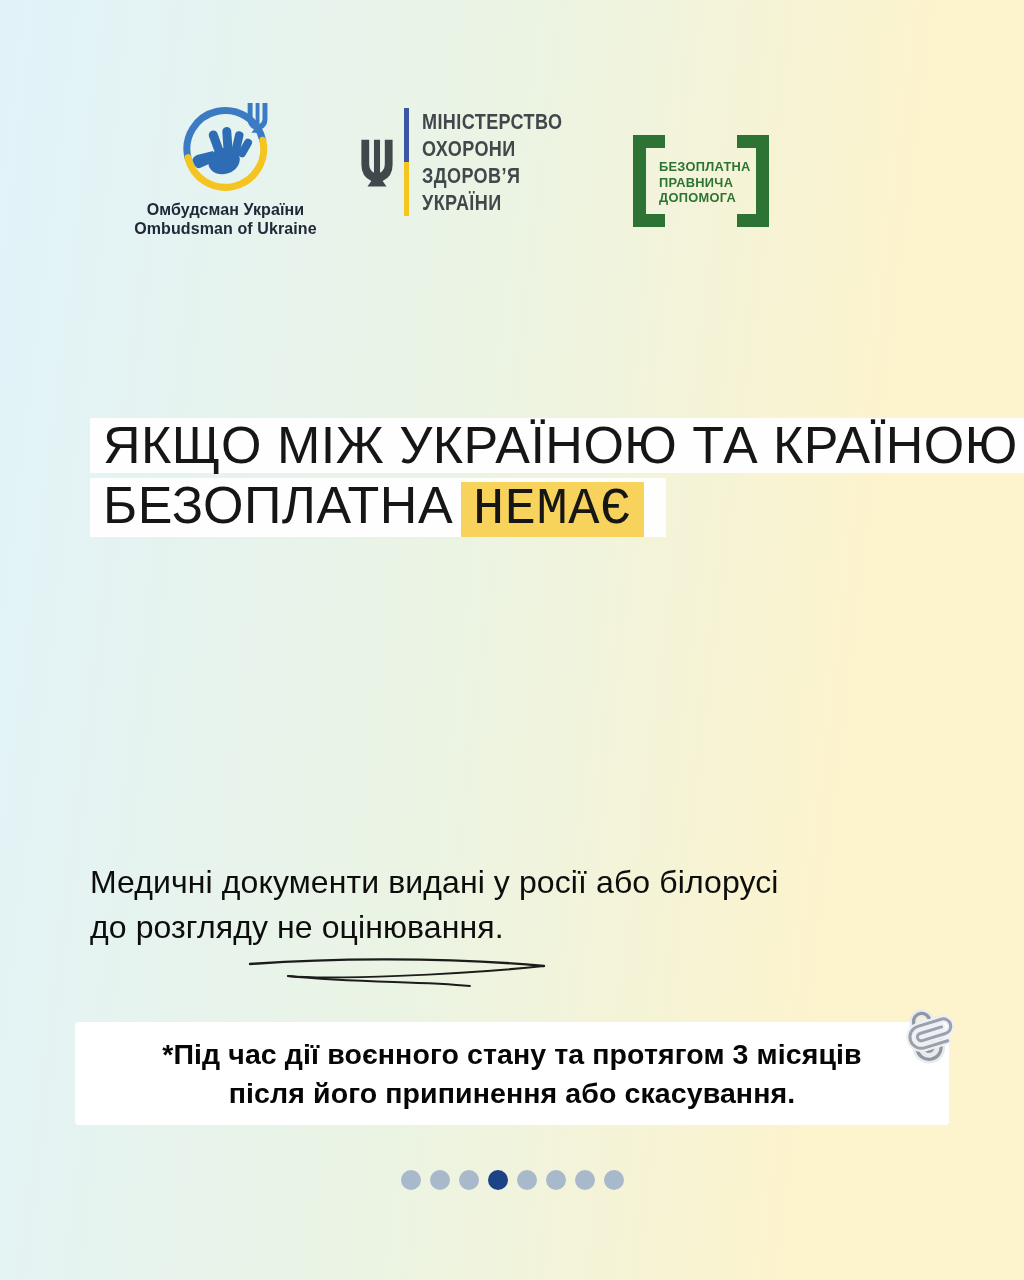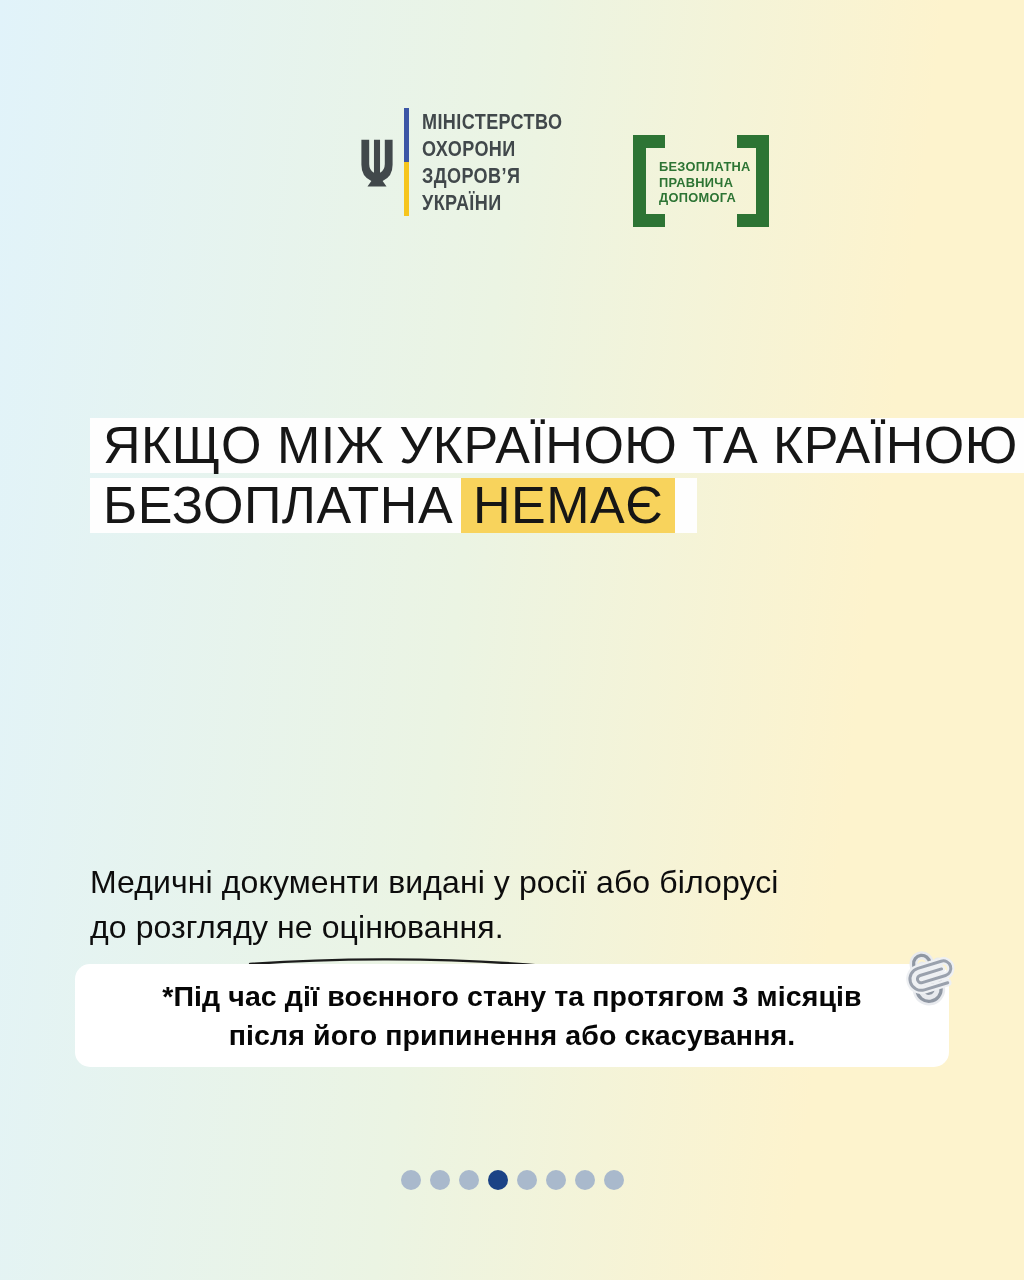--- a/index.html
+++ b/index.html
@@ -29,44 +29,68 @@
   .bracket.left{left:0;border-right:none;}
   .bracket.right{right:0;border-left:none;}
   .bpd-text{position:absolute;left:26px;top:24px;font-size:13.5px;line-height:15.5px;font-weight:bold;
             color:#2d7434;letter-spacing:.3px;transform:scaleX(0.95);transform-origin:left top;white-space:nowrap;}
 
   
   .heading{position:absolute;left:90px;top:418px;}
   .h-row{margin-bottom:5px;}
   .h-box{display:inline-block;background:#fefefe;font-size:52px;line-height:55px;
          padding:0 22px 0 13px;color:#161616;letter-spacing:.5px;white-space:nowrap;}
-  .hl{display:inline-block;padding:0 12px;margin-left:8px;}
+  .hl{display:inline-block;padding:0 12px;margin-left:8px;font-family:Liberation Mono, monospace;}
 
   
   .body-text{position:absolute;left:90px;margin:0;font-size:32px;line-height:45px;
              color:#0d0d0d;white-space:pre-line;letter-spacing:.1px;}
   .p1{top:645px;}
   .p2{top:860px;}
   .scribble{position:absolute;left:158px;top:94px;width:300px;height:38px;}
 
   
-  .callout{position:absolute;left:75px;top:964px;width:874px;height:103px;background:#ffffff;border-radius:15px;}
+  .callout{position:absolute;left:75px;top:1022px;width:874px;height:103px;background:#ffffff;border-radius:4px;}
   .callout-text{padding-top:13px;text-align:center;font-weight:bold;font-size:28.5px;line-height:39px;
                 color:#060606;white-space:pre-line;letter-spacing:.1px;}
   .paperclip{position:absolute;right:-12px;top:-24px;width:78px;height:84px;}
 
   
   .dots{position:absolute;top:1170px;left:0;right:0;display:flex;justify-content:center;gap:9px;}
   .dot{width:20px;height:20px;border-radius:50%;display:inline-block;}
 </style>
 </head>
 <body>
 
 <div class="page" style="background: linear-gradient(97deg, rgb(225, 243, 250) 0%, rgb(235, 244, 227) 45%, rgb(253, 243, 205) 80%);">
 
+  <div class="logo-omb">
+    <svg width="195" height="96" viewBox="0 0 195 96">
+
+      <path d="M 59.9 57.6 A 38 38 0 1 1 134.7 40.2" fill="none" stroke="#3a7bc4" stroke-width="7" stroke-linecap="round"></path>
+      <path d="M 134.7 40.2 A 38 38 0 0 1 59.9 57.6" fill="none" stroke="#f5c421" stroke-width="7" stroke-linecap="round"></path>
+
+      <g fill="#2e6db5">
+        <ellipse cx="96" cy="61" rx="16" ry="13" transform="rotate(-18 96 61)"></ellipse>
+        <path d="M66 64 q-4 -6 3 -9 l16 -4 5 9 -18 8 q-4 1 -6 -4 z"></path>
+        <rect x="84" y="30" width="9" height="28" rx="4.5" transform="rotate(-20 88 44)"></rect>
+        <rect x="95" y="27" width="9" height="30" rx="4.5" transform="rotate(-4 99 42)"></rect>
+        <rect x="105" y="31" width="8.5" height="26" rx="4" transform="rotate(13 109 44)"></rect>
+        <rect x="113" y="38" width="8" height="20" rx="4" transform="rotate(30 117 48)"></rect>
+      </g>
+
+      <g transform="translate(118 2) scale(0.55)">
+        <path fill="#3a7bc4" d="M3 2 H12 V30 Q12 37 17.5 40 V2 H24.5 V40 Q30 37 30 30 V2 H39 V31 Q39 45 27.5 49.5 L32 56 H10 L14.5 49.5 Q3 45 3 31 Z"></path>
+      </g>
+    </svg>
+    <div class="omb-caption">
+      <div>Омбудсман України</div>
+      <div>Ombudsman of Ukraine</div>
+    </div>
+  </div>
 
   <div class="logo-moh">
     <svg class="moh-trident" viewBox="0 0 42 60">
       <path fill="#41484b" d="M3 2 H12 V30 Q12 37 17.5 40 V2 H24.5 V40 Q30 37 30 30 V2 H39 V31 Q39 45 27.5 49.5 L32 56 H10 L14.5 49.5 Q3 45 3 31 Z"></path>
     </svg>
     <div class="moh-bar">
       <span class="bar-blue"></span>
         <span class="bar-yellow"></span>
     </div>
     <div class="moh-text">

